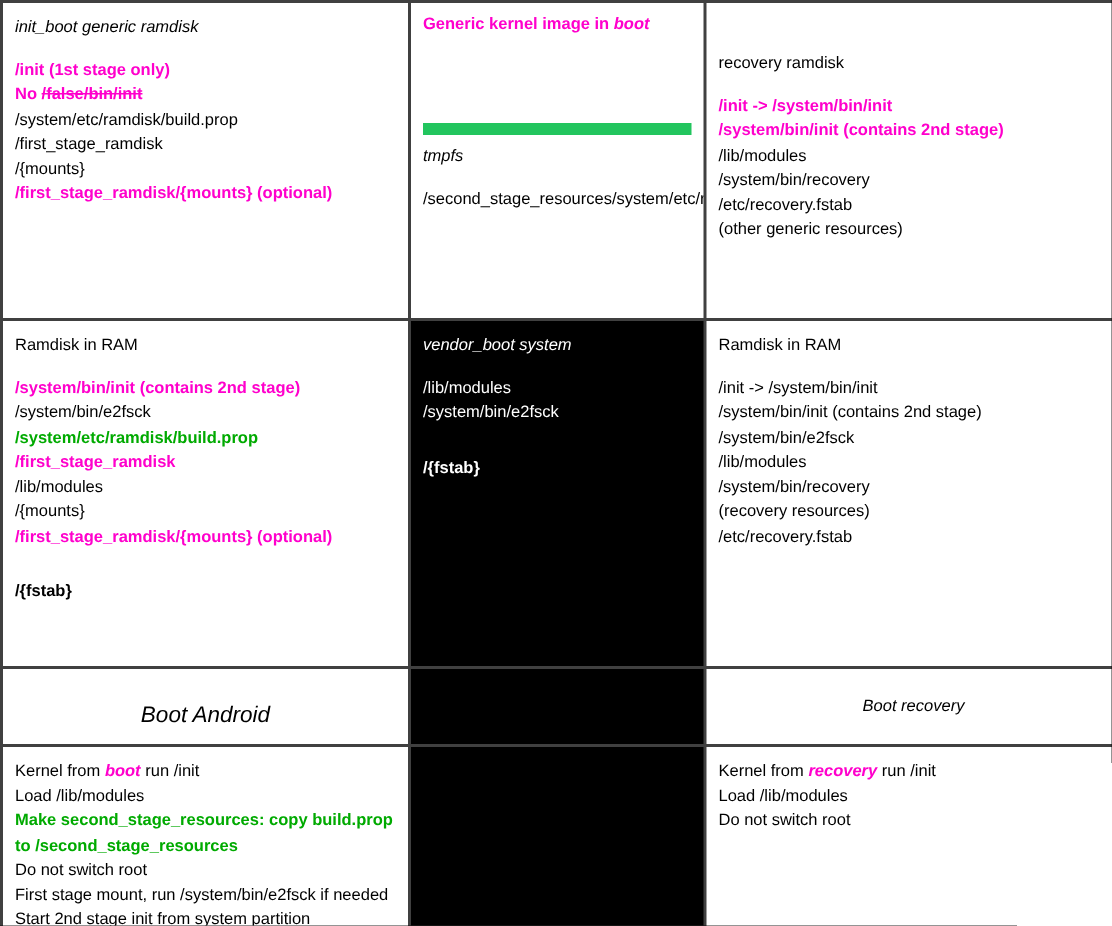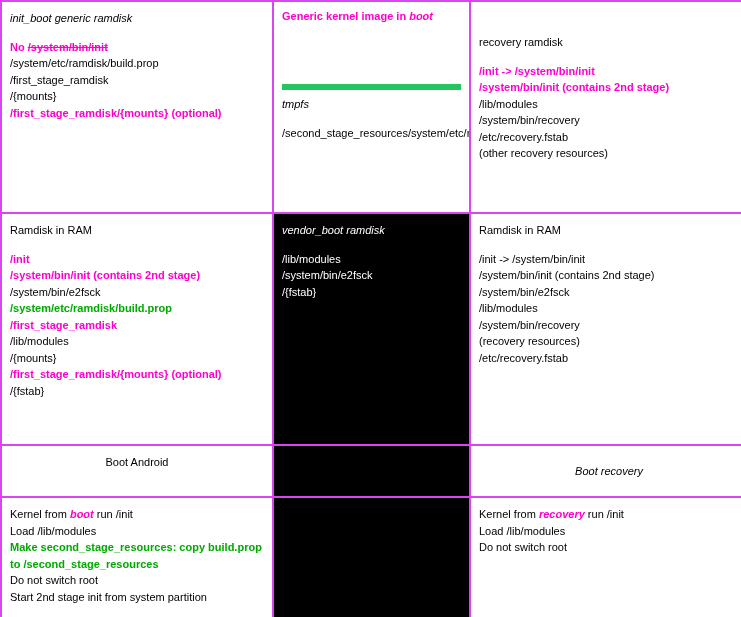--- a/index.html
+++ b/index.html
@@ -13,34 +13,34 @@
       overflow: hidden;
     }
 
     .grid-container {
       display: grid;
       grid-template-columns: 270px 195px 276px;
       grid-template-rows: 210px 230px 50px 130px;
       width: 741px;
       height: 617px;
       gap: 2px;
-      background: #d946ef;
+      background: #404040;
       padding: 2px;
     }
 
     .cell {
       background: #fff;
       padding: 8px;
       overflow: hidden;
     }
 
     .pink { color: #ff00cc; font-weight: bold; }
     .green { color: #00aa00; font-weight: bold; }
     .italic { font-style: italic; }
-    .bold { font-weight: normal; }
+    .bold { font-weight: bold; margin-top: 20px; }
     .magenta-bold { color: #ff00cc; font-weight: bold; }
     .line { display: block; line-height: 1.5; }
 
     
     .cell-top-left {
       grid-column: 1;
       grid-row: 1;
     }
     .cell-top-mid {
       grid-column: 2;
@@ -67,23 +67,24 @@
     .cell-mid-right {
       grid-column: 3;
       grid-row: 2;
     }
 
     
     .cell-boot-left {
       grid-column: 1;
       grid-row: 3;
       display: flex;
-      align-items: flex-start;
+      align-items: flex-end;
       justify-content: center;
-      font-size: 11px;
+      font-style: italic;
+      font-size: 15px;
     }
     .cell-boot-mid {
       grid-column: 2;
       grid-row: 3;
       background: #000;
     }
     .cell-boot-right {
       grid-column: 3;
       grid-row: 3;
       display: flex;
@@ -105,37 +106,38 @@
     }
     .cell-bottom-right {
       grid-column: 3;
       grid-row: 4;
     }
 
     
     .top-mid-top {
       flex: 0 0 auto;
       min-height: 80px;
-      border-bottom: 6px solid #22c55e;
+      border-bottom: 8px solid #22c55e;
       padding-bottom: 6px;
       margin-bottom: 6px;
     }
     .top-mid-bottom {
       flex: 1;
     }
   </style>
 </head>
 <body>
 
 <div class="grid-container">
 
   <div class="cell cell-top-left">
     <span class="line italic">init_boot generic ramdisk</span>
     <br>
-    <span class="line pink">No <span style="text-decoration:line-through">/system/bin/init</span></span>
+    <span class="line pink">/init (1st stage only)</span>
+    <span class="line pink">No <span style="text-decoration:line-through">/false/bin/init</span></span>
     <span class="line">/system/etc/ramdisk/build.prop</span>
     <span class="line">/first_stage_ramdisk</span>
     <span class="line">/{mounts}</span>
     <span class="line pink">/first_stage_ramdisk/{mounts} (optional)</span>
   </div>
 
   <div class="cell cell-top-mid">
     <div class="top-mid-top">
       <span class="magenta-bold">Generic kernel image in <span class="italic">boot</span></span>
     </div>
@@ -148,39 +150,38 @@
 
   <div class="cell cell-top-right">
     <br><br>
     <span class="line">recovery ramdisk</span>
     <br>
     <span class="line pink">/init -&gt; /system/bin/init</span>
     <span class="line pink">/system/bin/init (contains 2nd stage)</span>
     <span class="line">/lib/modules</span>
     <span class="line">/system/bin/recovery</span>
     <span class="line">/etc/recovery.fstab</span>
-    <span class="line">(other recovery resources)</span>
+    <span class="line">(other generic resources)</span>
   </div>
 
   <div class="cell cell-mid-left">
     <span class="line">Ramdisk in RAM</span>
     <br>
-    <span class="line pink">/init</span>
     <span class="line pink">/system/bin/init (contains 2nd stage)</span>
     <span class="line">/system/bin/e2fsck</span>
     <span class="line green">/system/etc/ramdisk/build.prop</span>
     <span class="line pink">/first_stage_ramdisk</span>
     <span class="line">/lib/modules</span>
     <span class="line">/{mounts}</span>
     <span class="line pink">/first_stage_ramdisk/{mounts} (optional)</span>
     <span class="line bold">/{fstab}</span>
   </div>
 
   <div class="cell cell-mid-center">
-    <span class="line italic" style="color:#fff">vendor_boot ramdisk</span>
+    <span class="line italic" style="color:#fff">vendor_boot system</span>
     <br>
     <span class="line" style="color:#fff">/lib/modules</span>
     <span class="line" style="color:#fff">/system/bin/e2fsck</span>
     <span class="line bold" style="color:#fff">/{fstab}</span>
   </div>
 
   <div class="cell cell-mid-right">
     <span class="line">Ramdisk in RAM</span>
     <br>
     <span class="line">/init -&gt; /system/bin/init</span>
@@ -204,20 +205,21 @@
     <div style="text-align:center">
       <span class="line">Boot recovery</span>
     </div>
   </div>
 
   <div class="cell cell-bottom-left">
     <span class="line">Kernel from <span class="italic pink">boot</span> run /init</span>
     <span class="line">Load /lib/modules</span>
     <span class="line green">Make second_stage_resources: copy build.prop to /second_stage_resources</span>
     <span class="line">Do not switch root</span>
+    <span class="line">First stage mount, run /system/bin/e2fsck if needed</span>
     <span class="line">Start 2nd stage init from system partition</span>
   </div>
 
   <div class="cell-bottom-mid"></div>
 
   <div class="cell cell-bottom-right">
     <span class="line">Kernel from <span class="italic pink">recovery</span> run /init</span>
     <span class="line">Load /lib/modules</span>
     <span class="line">Do not switch root</span>
   </div>

